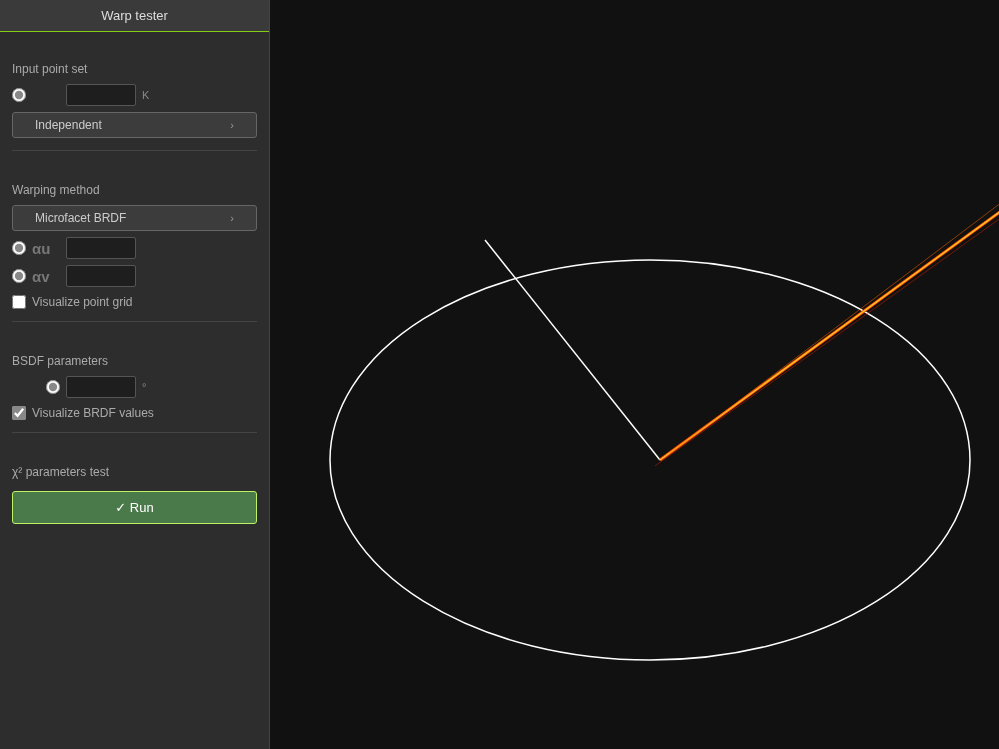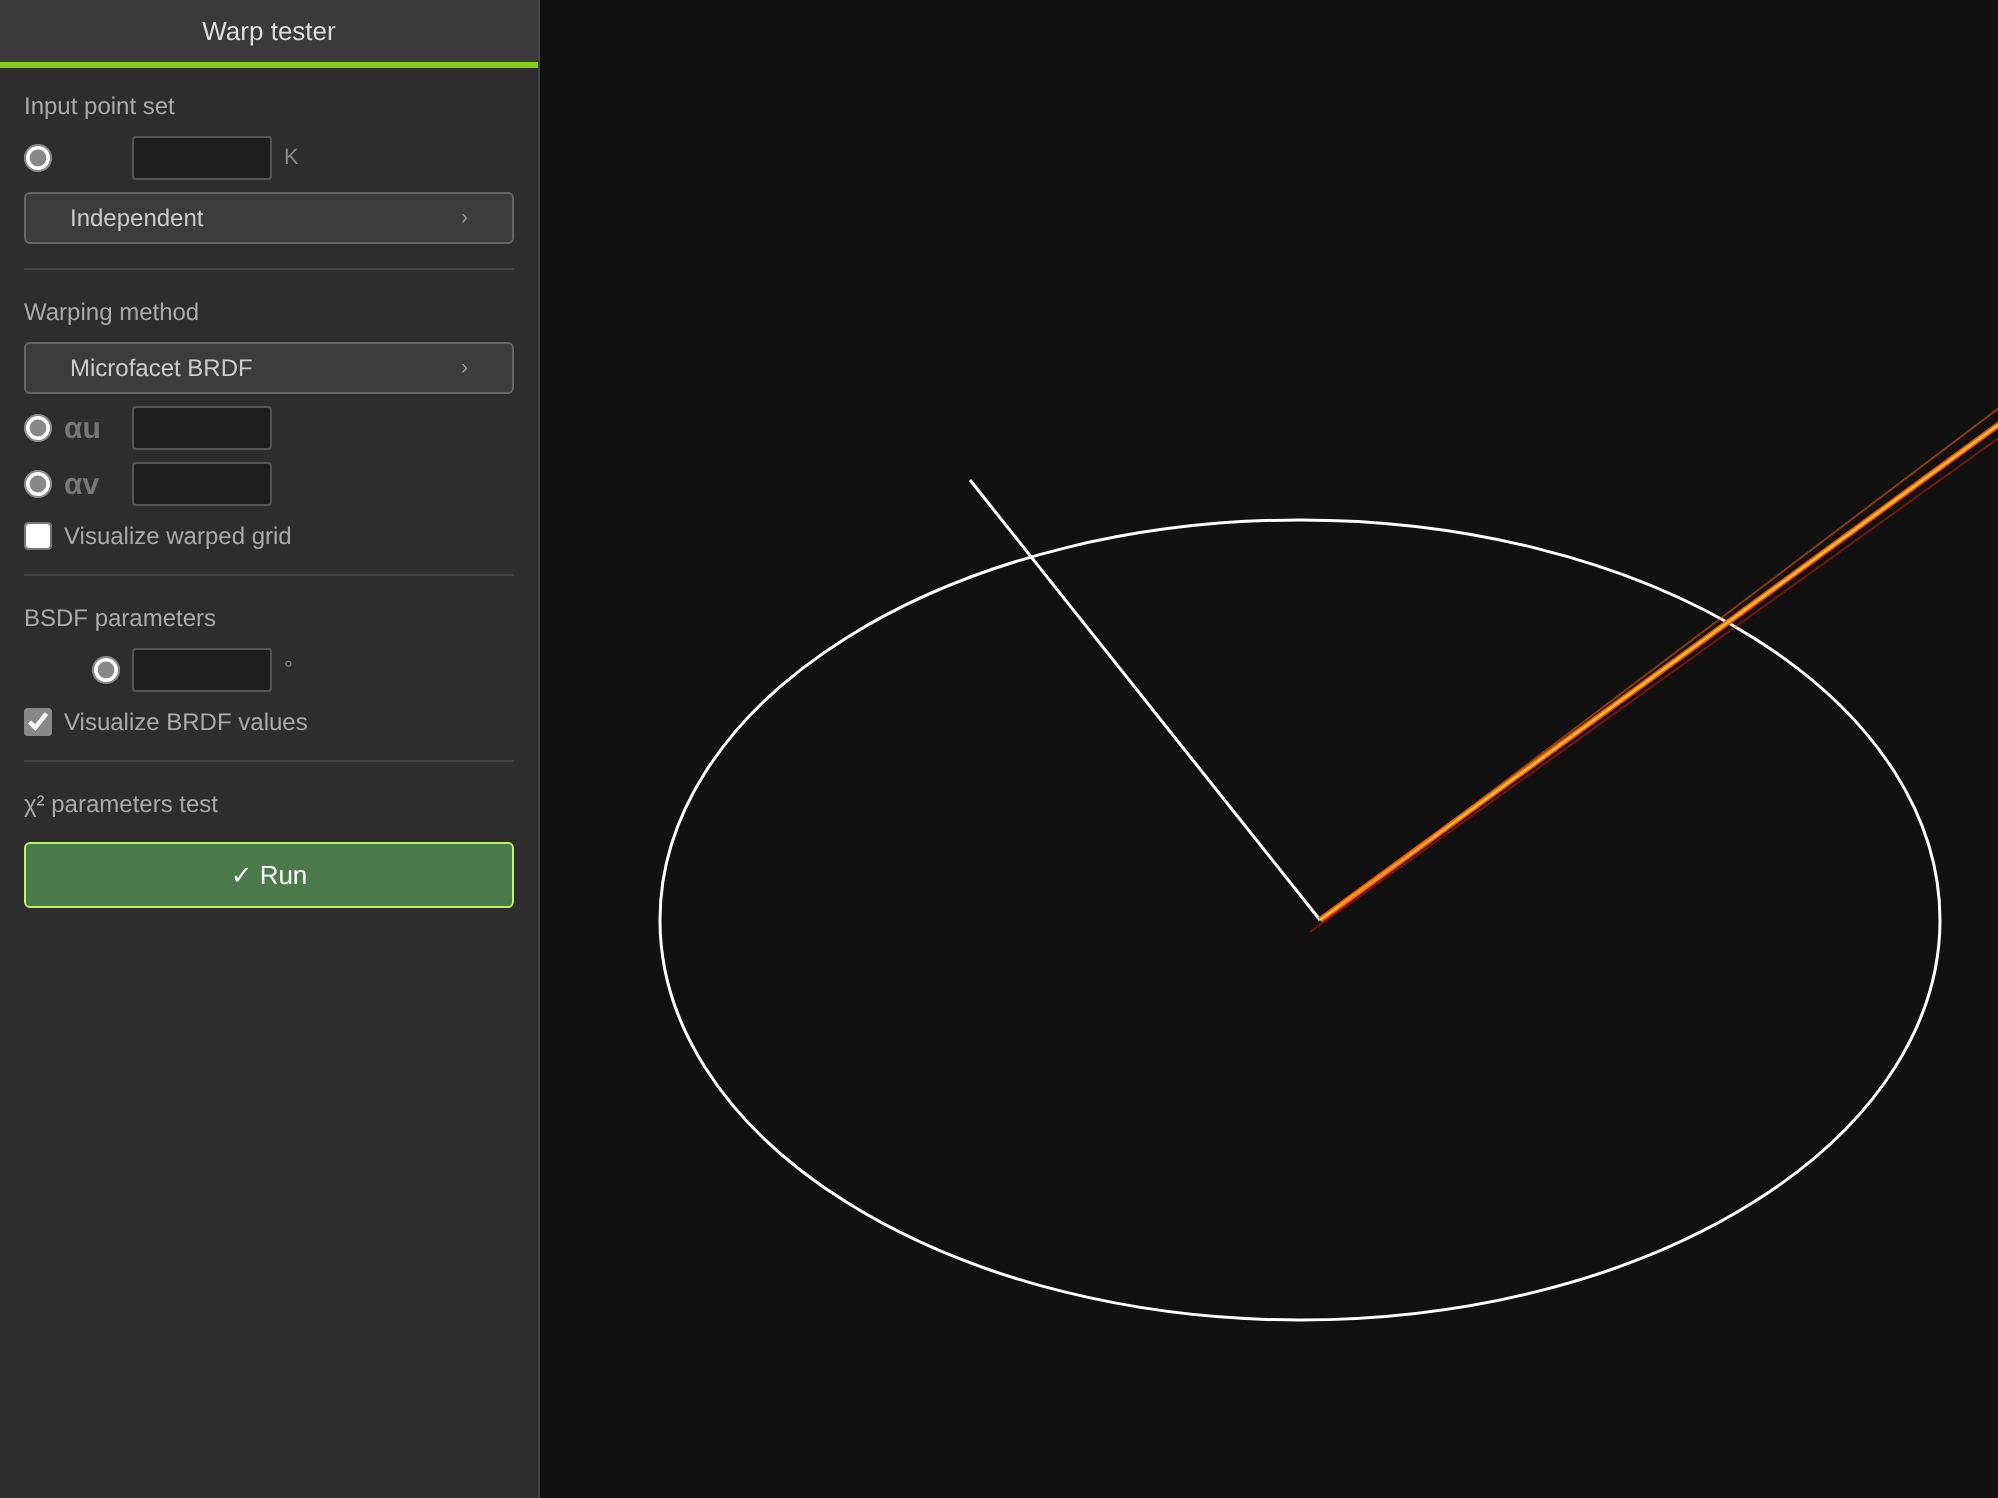--- a/index.html
+++ b/index.html
@@ -24,34 +24,34 @@
       height: 749px;
       border-right: 1px solid #444;
     }
 
     .sidebar-title {
       background: #3a3a3a;
       text-align: center;
       padding: 8px 0;
       font-size: 13px;
       color: #dddddd;
-      border-bottom: 3px solid #84cc16;
+      border-bottom: 1px solid #84cc16;
     }
 
     .sidebar-content {
       padding: 10px 12px;
       display: flex;
       flex-direction: column;
       gap: 6px;
     }
 
     .section-label {
       font-size: 12px;
       color: #aaaaaa;
-      margin-top: 2px;
+      margin-top: 20px;
       margin-bottom: 2px;
     }
 
     .row {
       display: flex;
       align-items: center;
       gap: 6px;
     }
 
     .radio-input {
@@ -208,21 +208,21 @@
     </div>
 
     <div class="row param-row">
       <input type="radio" class="radio-input" name="alpha-radio2" checked="" style="">
       <span class="param-label-text">αv</span>
       <input type="text" class="number-input" style="">
     </div>
 
     <div class="checkbox-row">
       <input type="checkbox" class="checkbox-input" style="">
-      <span class="checkbox-label">Visualize warped grid</span>
+      <span class="checkbox-label">Visualize point grid</span>
     </div>
 
     <hr class="divider">
 
     <div class="section-label">BSDF parameters</div>
 
     <div class="row param-row">
       <span class="param-label-text"></span>
       <input type="radio" class="radio-input" name="angle-radio" checked="" style="">
       <input type="text" class="number-input" style="">

